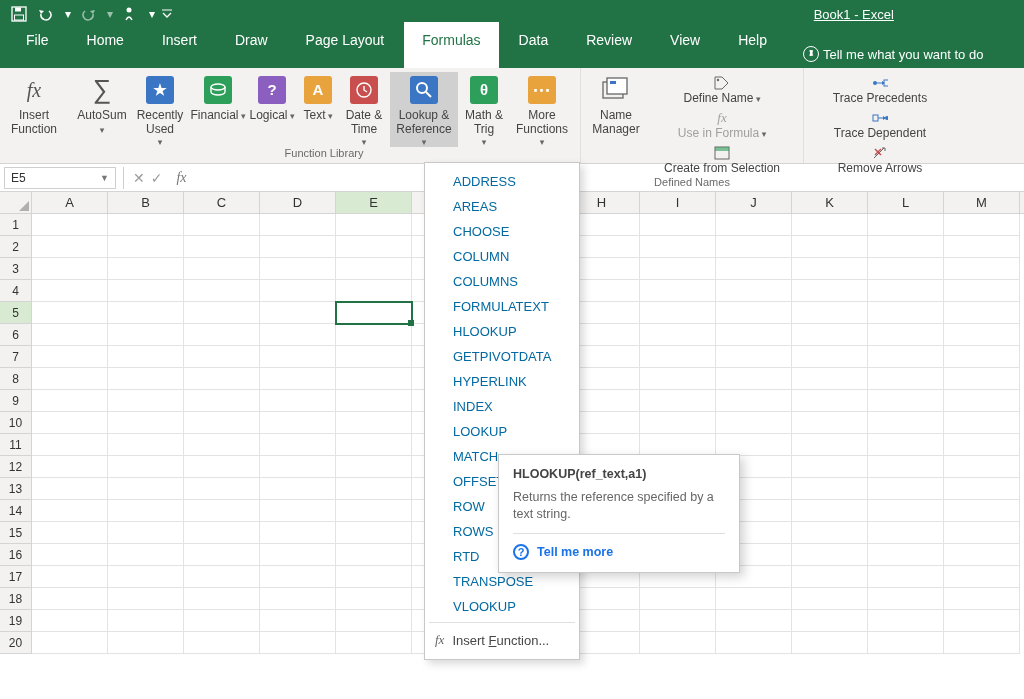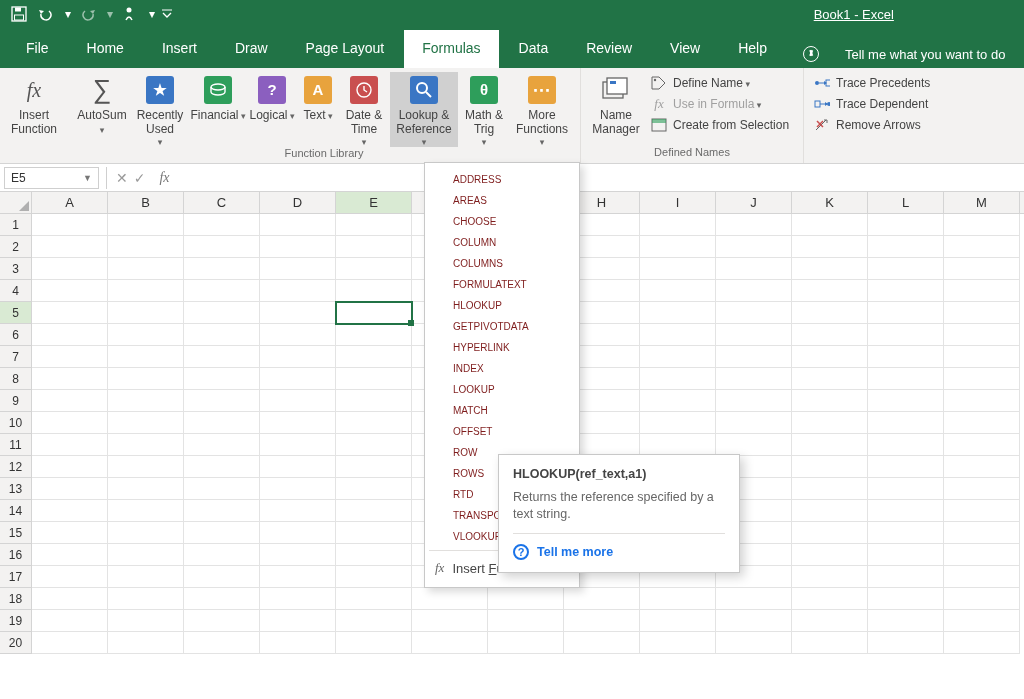--- a/index.html
+++ b/index.html
@@ -6,48 +6,48 @@
   body { background: #fff; width: 1024px; height: 699px; overflow: hidden; position: relative; }
 
   
   .titlebar { background: #217346; height: 28px; display: flex; align-items: center; color: #fff; font-size: 12px; }
   .qat { display: flex; align-items: center; gap: 2px; padding-left: 6px; }
   .qat-btn { width: 26px; height: 22px; display:flex; align-items:center; justify-content:center; color:#fff; font-size:12px;}
   .book-title { position:absolute; left:50%; transform:translateX(-50%); left:auto; right:90px; font-size:13px;text-decoration:underline; }
 
   
   .tabrow { background:#217346; height:40px; display:flex; align-items:flex-end; padding-left:8px; gap:2px; }
-  .tab { padding:10px 18px 12px 18px; color:#fff; font-size:14px; cursor:default;}
+  .tab { padding:10px 18px 20px 18px; color:#fff; font-size:14px; cursor:default;}
   .tab.active { background:#fff; color:#217346; }
-  .tellme-wrap { display:flex; align-items:center; gap:26px; color:#fff; font-size:13px; padding:0 10px; margin-bottom:6px; margin-left:6px;}
+  .tellme-wrap { display:flex; align-items:center; gap:4px; color:#fff; font-size:13px; padding:0 10px; margin-bottom:6px; margin-left:6px;}
   .bulb { width:16px; height:16px; border:1.5px solid #fff; border-radius:50%; position:relative;}
   .bulb:after{content:""; position:absolute; height:6px; width:1.5px; background:#fff; left:50%; top:3px; transform:translateX(-50%) rotate(20deg);}
   .bulb:before{content:""; position:absolute; height:6px; width:1.5px; background:#fff; left:50%; top:3px; transform:translateX(-50%) rotate(-20deg);}
 
   
   .ribbon { background:#f3f2f1; border-bottom:1px solid #d4d4d4; height:96px; display:flex; position:relative; }
   .rgroup { display:flex; flex-direction:column; padding:4px 6px 2px 6px; height:100%; border-right:1px solid #e1dfdd;}
   .rgroup-inner { display:flex; flex:1; gap:2px; }
   .rgroup-label { font-size:11px; color:#6a6a6a; text-align:center; padding-bottom:3px;}
   .bigbtn { width:56px; display:flex; flex-direction:column; align-items:center; justify-content:flex-start; padding-top:2px; font-size:12px; color:#444; text-align:center; line-height:1.15;}
   .bigbtn .ico { width:36px; height:32px; display:flex; align-items:center; justify-content:center; font-size:20px; margin-bottom:3px;}
   .bigbtn.active { background:#d0d0d0; }
   .drop-caret { font-size:9px; color:#666; }
   .caret-inline::after { content:" \25BE"; font-size:9px; color:#666;}
   .mini-stack { display:flex; flex-direction:column; gap:3px; padding-top:2px; font-size:12px; color:#444; min-width:150px;}
-  .mini-item { display:flex; align-items:center; gap:6px; padding:1px 4px;}
+  .mini-item { display:flex; align-items:center; padding:1px 4px;flex-direction:column;}
   .mini-item .mico{ width:16px; height:16px; display:flex; align-items:center; justify-content:center; font-size:13px;}
   .disabled { color:#a0a0a0; }
 
   
   .tile{ width:28px;height:28px;border-radius:3px; display:flex;align-items:center;justify-content:center;color:#fff;font-weight:bold;font-size:15px;}
 
   
   .fbar-row { display:flex; align-items:center; height:28px; border-bottom:1px solid #d4d4d4; background:#fff;}
-  .namebox { width:95px; border:1px solid #cfcfcf; margin:3px 4px; height:22px; display:flex; align-items:center; padding:0 6px; font-size:12px; color:#333; justify-content:space-between;}
+  .namebox { width:112px; border:1px solid #cfcfcf; margin:3px 4px; height:22px; display:flex; align-items:center; padding:0 6px; font-size:12px; color:#333; justify-content:space-between;}
   .namebox span:last-child{color:#777;font-size:9px;}
   .fdiv { width:1px; height:22px; background:#cfcfcf; margin:0 3px;}
   .fbtns { display:flex; gap:6px; padding:0 6px; color:#9a9a9a; font-size:14px;}
   .fxlab { font-style:italic; font-family: "Times New Roman", serif; color:#777; font-size:14px; padding:0 8px;}
   .fin { flex:1; border:none; height:22px; font-size:12px; padding:0 4px;}
 
   
   .sheet { position:relative; }
   .corner { position:absolute; left:0; top:0; width:32px; height:22px; background:#f3f2f1; border-right:1px solid #d4d4d4; border-bottom:1px solid #d4d4d4;}
   .corner:before{content:"";position:absolute;right:2px;bottom:2px;width:0;height:0;border-style:solid;border-width:0 0 10px 10px;border-color:transparent transparent #b0b0b0 transparent;}
@@ -58,21 +58,21 @@
   .rh { height:22px; border-bottom:1px solid #d4d4d4; text-align:center; font-size:12px; color:#333; line-height:22px;}
   .rh.sel{ background:#d9ead3; }
   .cells { position:absolute; left:32px; top:22px; right:0;}
   .crow { display:flex; height:22px;}
   .cell { width:76px; border-right:1px solid #e3e3e3; border-bottom:1px solid #e3e3e3;}
   .cell.selected { outline:2px solid #217346; outline-offset:-1px; position:relative;}
   .cell.selected:after{content:"";position:absolute;right:-3px;bottom:-3px;width:6px;height:6px;background:#217346;}
 
   
   .menu { position:absolute; left:424px; top:162px; width:156px; background:#fff; border:1px solid #c8c8c8; box-shadow:4px 4px 8px rgba(0,0,0,0.15); padding:6px 0; z-index:10;}
-  .mitem { padding:5px 18px 5px 28px; font-size:10px; color:#7f1d1d; }
+  .mitem { padding:5px 18px 5px 28px; font-size:13px; color:#0369a1; }
   .mitem.hover{ background:#d0d0d0; }
   .msep{ height:1px; background:#e1dfdd; margin:3px 4px;}
   .minsert{ padding:6px 18px 5px 10px; font-size:13px; color:#464646; display:flex; align-items:center; gap:8px;}
   .minsert .fxs{font-style:italic;font-family:"Times New Roman",serif;color:#666;}
   .minsert u{text-decoration:underline;}
 
   
   .tooltip { position:absolute; left:498px; top:454px; width:242px; background:#fff; border:1px solid #c8c8c8; box-shadow:4px 4px 10px rgba(0,0,0,0.18); padding:12px 14px 12px 14px; z-index:11; font-size:12.5px; color:#444;}
   .tooltip .tt-title{ font-weight:bold; margin-bottom:8px;}
   .tooltip .tt-body{ color:#666; line-height:1.35; padding-bottom:10px; border-bottom:1px solid #e1dfdd;}

